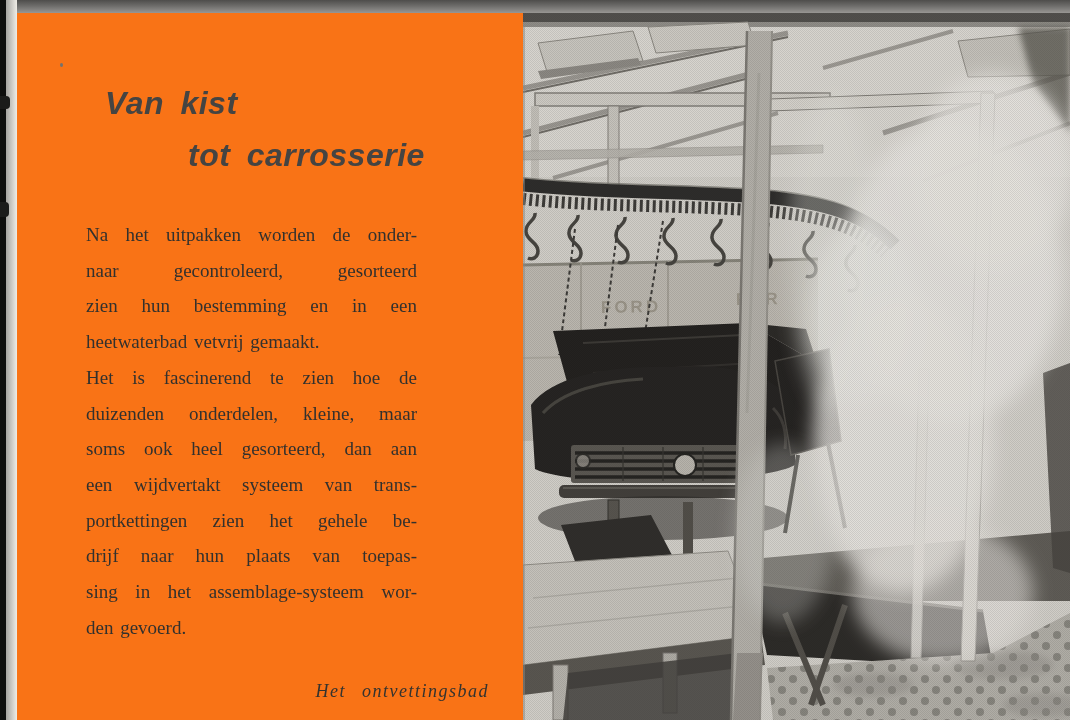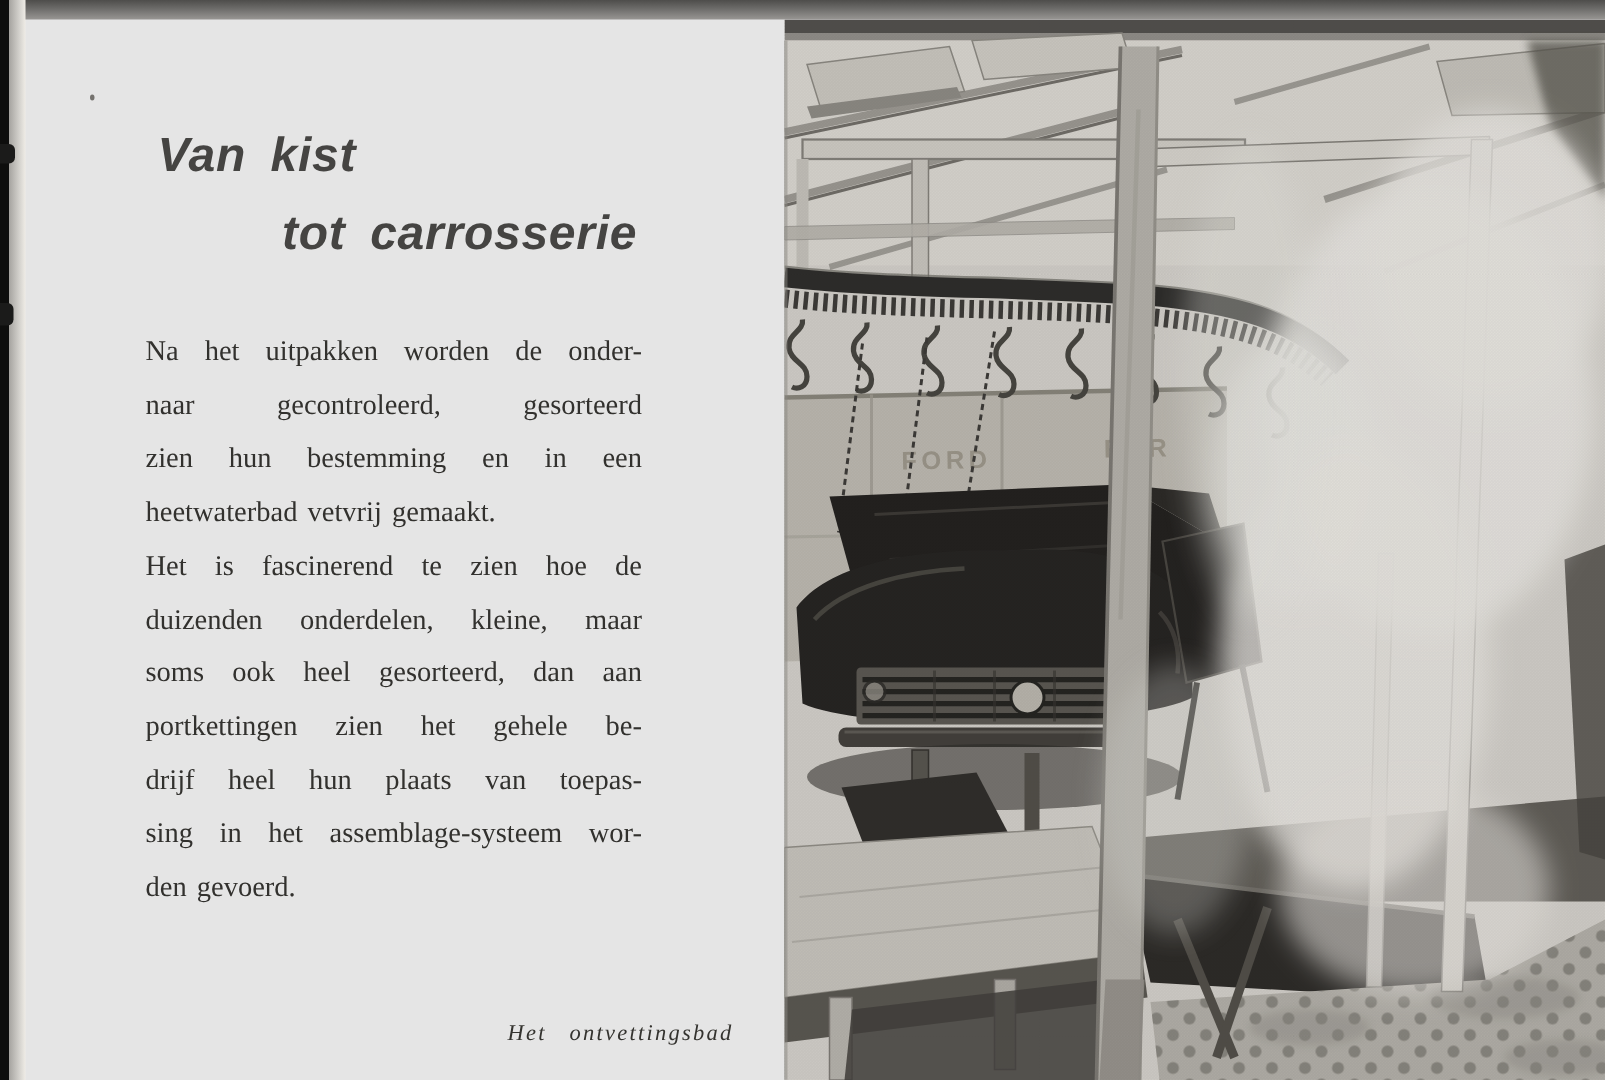--- a/index.html
+++ b/index.html
@@ -1,46 +1,46 @@
 <!DOCTYPE html>
 <html><head>
 <meta charset="utf-8">
 <style>
   html,body{margin:0;padding:0;background:#777;}
   .scan{
     position:relative;width:1070px;height:720px;overflow:hidden;
-    background:#e5e5e5;font-family:"Liberation Serif",serif;
+    background:#f97316;font-family:"Liberation Serif",serif;
   }
   .top-strip{position:absolute;left:0;top:0;width:1070px;height:13px;
     background:linear-gradient(180deg,#4e4d4b 0%,#6d6c6a 45%,#989693 100%);}
   .left-black{position:absolute;left:0;top:0;width:6px;height:720px;background:#0e0e0d;}
   .left-gray{position:absolute;left:6px;top:0;width:11px;height:720px;
     background:linear-gradient(90deg,#a5a39f 0%,#d9d7d2 70%,#efece6 100%);}
   .notch{position:absolute;background:#1b1b1a;border-radius:0 4px 4px 0;}
   .notch1{left:0;top:96px;width:10px;height:13px;}
   .notch2{left:0;top:202px;width:9px;height:15px;}
   .page{position:absolute;left:16px;top:13px;width:507px;height:707px;}
   .speck{position:absolute;left:44px;top:50px;width:3px;height:4px;background:#74726e;border-radius:50%;}
   .title-l1,.title-l2{
     position:absolute;margin:0;
     font-family:"Liberation Sans",sans-serif;font-weight:700;font-style:italic;
     font-size:32px;line-height:32px;letter-spacing:.5px;word-spacing:7px;
     color:#454442;white-space:nowrap;
   }
   .title-l1{left:89px;top:74px;}
   .title-l2{left:172px;top:126px;text-align:center;}
   .body{
-    position:absolute;left:81px;top:204px;width:331px;
+    position:absolute;left:70px;top:204px;width:331px;
     font-size:19px;line-height:35.7px;color:#32312e;word-spacing:2px;
   }
   .body .line{text-align:justify;}
   .body .line.just{text-align-last:justify;}
   .caption{
     position:absolute;top:668px;right:34px;
-    font-style:italic;font-size:15px;color:#34332f;
+    font-style:italic;font-size:18px;color:#34332f;
     letter-spacing:1.5px;word-spacing:10px;white-space:nowrap;
   }
   svg.photo{position:absolute;left:523px;top:13px;width:547px;height:707px;display:block;}
   .crate-label{
     font-family:"Liberation Sans",sans-serif;font-weight:700;font-size:17px;
     letter-spacing:3px;fill:#958f82;opacity:.85;
   }
 </style>
 </head>
 <body>
@@ -57,22 +57,23 @@
     <h1 class="title-l1">Van kist</h1>
     <h1 class="title-l2">tot carrosserie</h1>
     <div class="body">
         <div class="line just">Na het uitpakken worden de onder-</div>
         <div class="line just">naar gecontroleerd, gesorteerd</div>
         <div class="line just">zien hun bestemming en in een</div>
         <div class="line">heetwaterbad vetvrij gemaakt.</div>
         <div class="line just">Het is fascinerend te zien hoe de</div>
         <div class="line just">duizenden onderdelen, kleine, maar</div>
         <div class="line just">soms ook heel gesorteerd, dan aan</div>
+        <div class="line just">een wijdvertakt systeem van trans-</div>
         <div class="line just">portkettingen zien het gehele be-</div>
-        <div class="line just">drijf heel hun plaats van toepas-</div>
+        <div class="line just">drijf naar hun plaats van toepas-</div>
         <div class="line just">sing in het assemblage-systeem wor-</div>
         <div class="line">den gevoerd.</div>
       </div>
     <div class="caption">Het ontvettingsbad</div>
   </div>
 
   <svg class="photo" viewBox="0 0 547 707" xmlns="http://www.w3.org/2000/svg">
     <defs>
       <pattern id="ht" width="2" height="2" patternUnits="userSpaceOnUse">
         <rect width="1" height="1" fill="#3a3a38"></rect>

